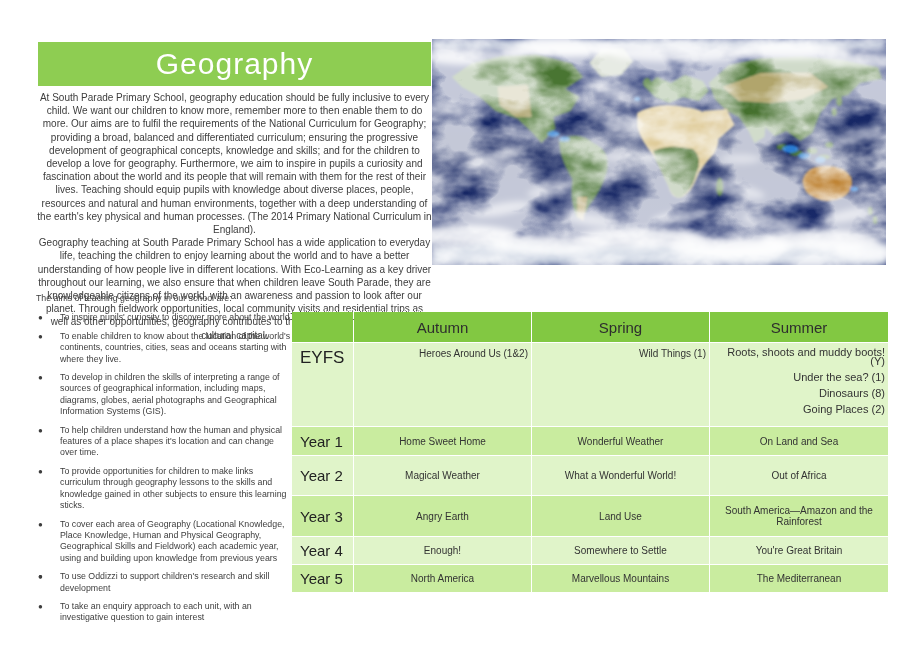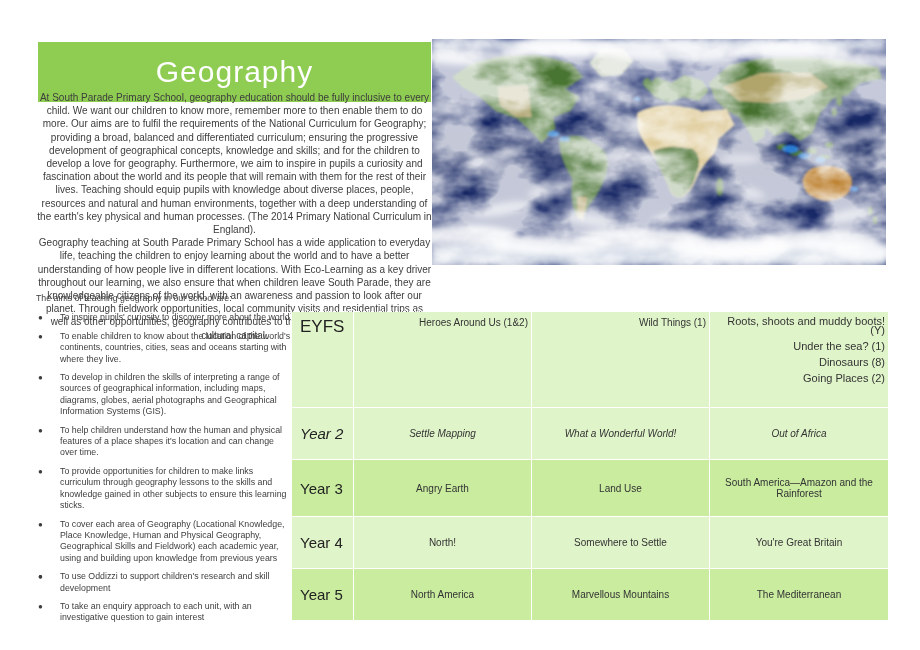--- a/index.html
+++ b/index.html
@@ -8,21 +8,21 @@
     --row-light:#e0f4c9;
     --row-dark:#c9ec9f;
     --ink:#3d3d3d;
   }
   *{margin:0;padding:0;box-sizing:border-box;}
   html,body{background:#ffffff;}
   body{font-family:"Liberation Sans","DejaVu Sans",sans-serif;color:var(--ink);}
   .page{position:relative;width:920px;height:650px;background:#ffffff;overflow:hidden;}
 
   
-  .banner{position:absolute;left:38px;top:42px;width:393px;height:60px;
+  .banner{position:absolute;left:38px;top:42px;width:393px;height:44px;
     background:var(--green-banner);display:flex;align-items:center;justify-content:center;}
   .banner span{color:#ffffff;font-size:30px;letter-spacing:1px;}
 
   
   .map{position:absolute;left:432px;top:39px;width:454px;height:226px;overflow:hidden;}
   .map svg{display:block;width:100%;height:100%;}
 
   
   .intro{position:absolute;left:36px;top:91px;width:397px;text-align:center;
     font-size:10px;line-height:13.2px;color:var(--ink);}
@@ -34,27 +34,27 @@
   .aims ul{list-style:none;}
   .aims li{position:relative;padding-left:24px;margin-bottom:7px;}
   .aims li .dot{position:absolute;left:2px;top:0;font-size:8px;}
 
   
   table.curr{position:absolute;left:291px;top:311px;width:597px;border-collapse:collapse;
     table-layout:fixed;}
   table.curr td{border:1.5px dotted #ffffff;vertical-align:middle;overflow:hidden;}
   tr.thead td{background:var(--green-header);height:31px;text-align:center;
     font-size:15px;color:#2e2e2e;}
-  tr.row td{font-size:10px;color:#333;text-align:center;padding:17px 3px;}
+  tr.row td{font-size:10px;color:#333;text-align:center;padding:5px 3px;}
   tr.row td.lbl{font-size:15px;text-align:left;padding-left:8px;color:#222;}
   tr.light td{background:var(--row-light);}
   tr.dark td{background:var(--row-dark);}
   tr.r-eyfs td{height:68px;vertical-align:top;padding-top:5px;text-align:right;}
   tr.r-eyfs td.lbl{font-size:17px;}
-  tr.r-y1 td{height:29px;} tr.r-y2 td{height:32px;font-style:italic;} tr.r-y3 td{height:41px;}
+  tr.r-y1 td{height:29px;} tr.r-y2 td{height:40px;} tr.r-y3 td{height:41px;}
   tr.r-y4 td{height:27px;} tr.r-y5 td{height:28px;} tr.r-y6 td{height:30px;}
   .sline{font-size:11px;line-height:9px;margin-bottom:7px;}
 </style>
 </head>
 <body>
 
 <div class="page">
 
   <div class="banner">
     <span>Geography</span>
@@ -191,46 +191,58 @@
   </div>
 
   <table class="curr">
     <colgroup>
         <col style="width:62px">
         <col style="width:178px">
         <col style="width:178px">
         <col style="width:179px">
       </colgroup>
     <tbody>
+        <tr class="thead">
+      <td></td>
+      <td>Autumn</td>
+      <td>Spring</td>
+      <td>Summer</td>
+    </tr>
     <tr class="row light r-eyfs">
       <td class="lbl">EYFS</td>
       <td>Heroes Around Us (1&amp;2)</td>
       <td>Wild Things (1)</td>
       <td>
         <div class="sline">Roots, shoots and muddy boots! (Y)</div>
         <div class="sline">Under the sea? (1)</div>
         <div class="sline">Dinosaurs (8)</div>
         <div class="sline">Going Places (2)</div>
       </td>
     </tr>
+    <tr class="row dark r-y1">
+      <td class="lbl">Year 1</td>
+      <td>Home Sweet Home</td>
+      <td>Wonderful Weather</td>
+      <td>On Land and Sea</td>
+    </tr>
     <tr class="row light r-y2">
       <td class="lbl">Year 2</td>
-      <td>Settle Mapping</td>
+      <td>Magical Weather</td>
       <td>What a Wonderful World!</td>
       <td>Out of Africa</td>
     </tr>
     <tr class="row dark r-y3">
       <td class="lbl">Year 3</td>
       <td>Angry Earth</td>
       <td>Land Use</td>
       <td>South America—Amazon and the Rainforest</td>
     </tr>
     <tr class="row light r-y4">
       <td class="lbl">Year 4</td>
-      <td>North!</td>
+      <td>Enough!</td>
       <td>Somewhere to Settle</td>
       <td>You're Great Britain</td>
     </tr>
     <tr class="row dark r-y5">
       <td class="lbl">Year 5</td>
       <td>North America</td>
       <td>Marvellous Mountains</td>
       <td>The Mediterranean</td>
     </tr>
   </tbody>

